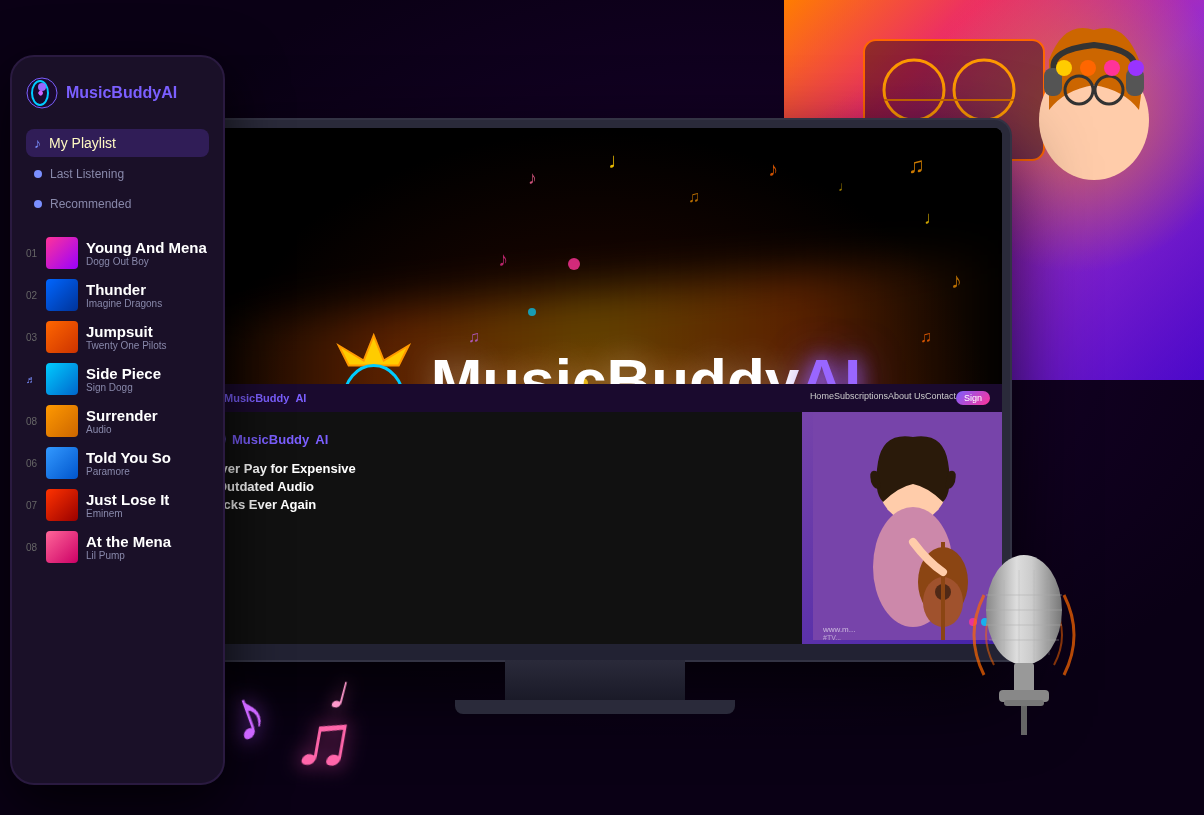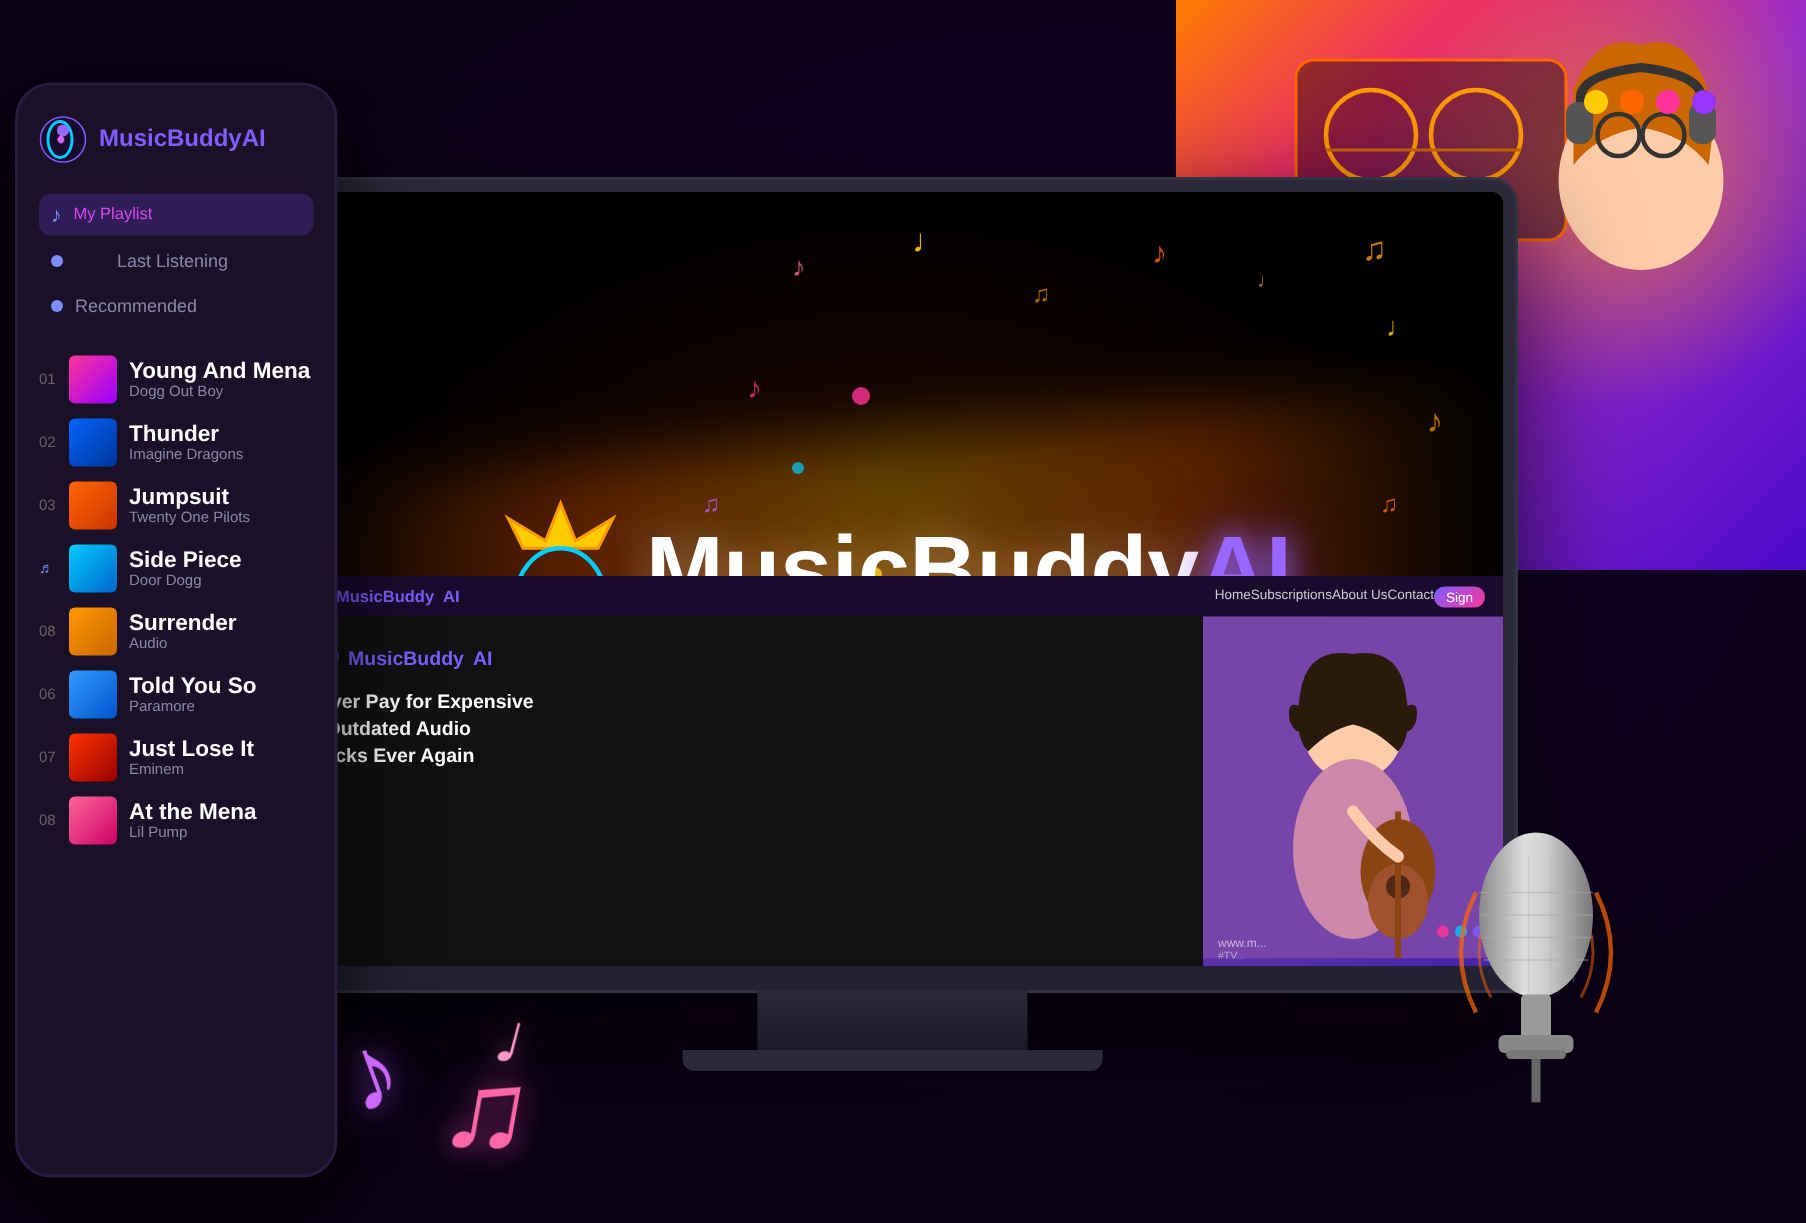--- a/index.html
+++ b/index.html
@@ -299,20 +299,21 @@
       color: white;
       line-height: 1.4;
       margin-bottom: 6px;
     }
     .mini-image {
       width: 200px;
       background: linear-gradient(135deg, #7744aa, #4422aa);
       overflow: hidden;
       flex-shrink: 0;
       position: relative;
+      padding-left: 11px;
     }
 
     
     .floating-note-1 {
       position: absolute;
       left: 230px;
       bottom: 60px;
       font-size: 70px;
       z-index: 10;
       transform: rotate(-20deg);
@@ -443,25 +444,25 @@
       <path d="M12 16 Q14 12 16 14 Q18 16 16 18 Q14 20 12 16" fill="#cc66ff"></path>
     </svg>
     <div class="mobile-logo-text">
       <span>MusicBuddy</span><span style="color:#7b5fff;">AI</span>
     </div>
   </div>
 
   <div class="mobile-nav">
     <div class="mobile-nav-item active">
       <span style="color:#7b8fff; font-size:14px;">♪</span>
-      <span style="font-size:11px; color:#d946ef;">My Playlist</span>
+      <span style="font-size:14px; color:#fef9c3;">My Playlist</span>
     </div>
     <div class="mobile-nav-item">
       <span class="nav-dot"></span>
-      <span style="font-size:12px;margin-left:28px;">Last Listening</span>
+      <span style="font-size:12px;">Last Listening</span>
     </div>
     <div class="mobile-nav-item">
       <span class="nav-dot"></span>
       <span style="font-size:12px;">Recommended</span>
     </div>
   </div>
 
   <div class="mobile-playlist">
 
     <div class="playlist-item">
@@ -489,21 +490,21 @@
         <div class="track-title">Jumpsuit</div>
         <div class="track-artist">Twenty One Pilots</div>
       </div>
     </div>
 
     <div class="playlist-item">
       <span class="track-num playing-indicator">♬</span>
       <div class="track-thumb thumb-4"></div>
       <div class="track-info">
         <div class="track-title">Side Piece</div>
-        <div class="track-artist">Door Dogg</div>
+        <div class="track-artist">Sign Dogg</div>
       </div>
     </div>
 
     <div class="playlist-item">
       <span class="track-num">08</span>
       <div class="track-thumb thumb-5"></div>
       <div class="track-info">
         <div class="track-title">Surrender</div>
         <div class="track-artist">Audio</div>
       </div>

